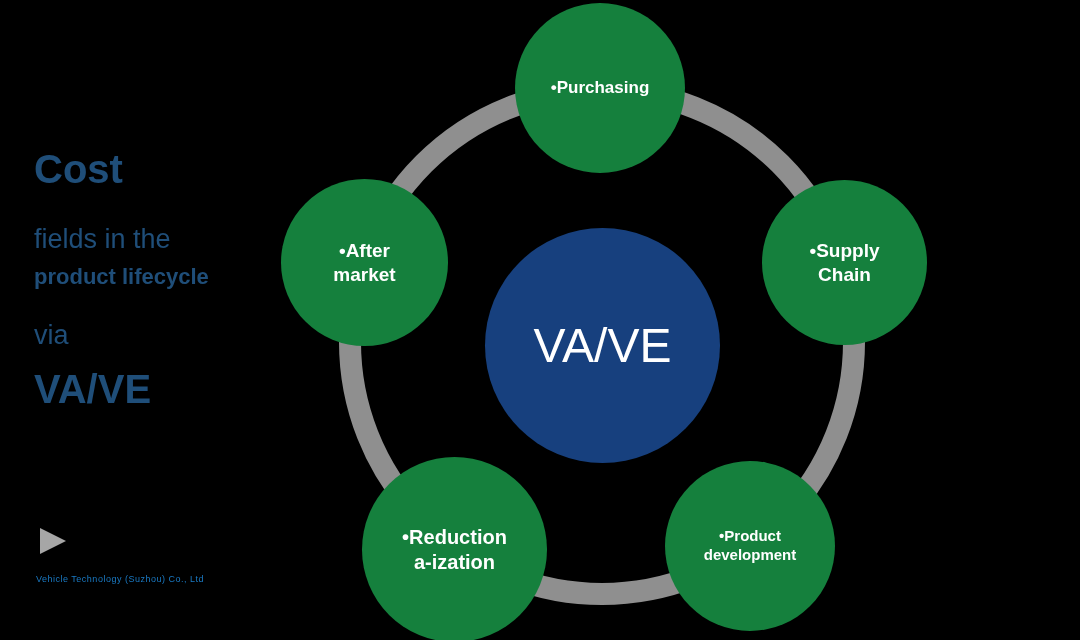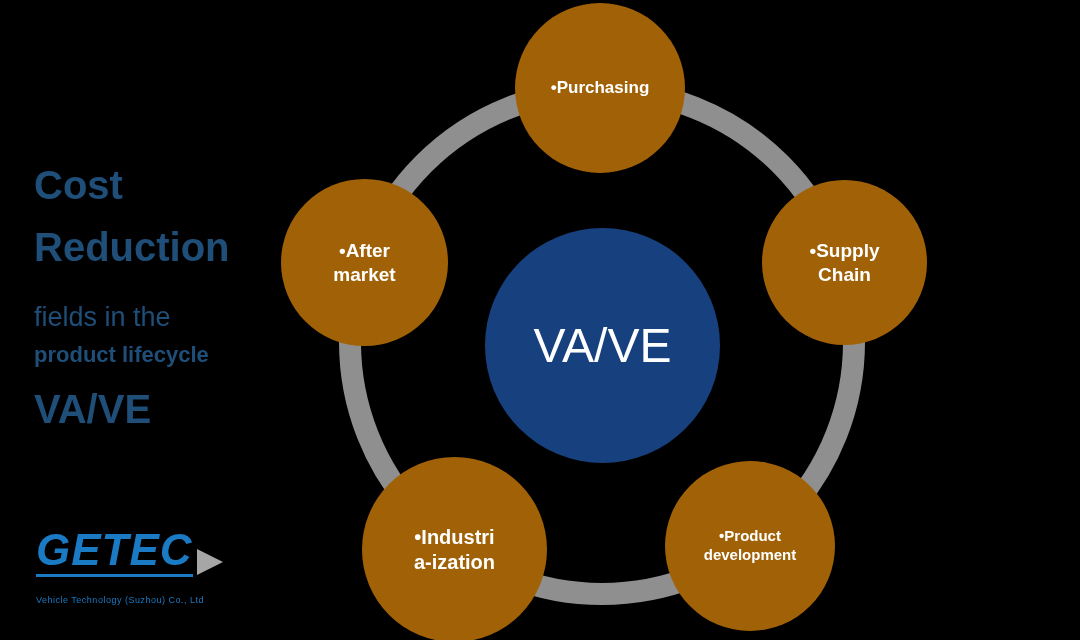--- a/index.html
+++ b/index.html
@@ -14,21 +14,21 @@
   .canvas {
     position: relative;
     width: 1080px;
     height: 640px;
   }
 
   
   .left-panel {
     position: absolute;
     left: 34px;
-    top: 154px;
+    top: 138px;
     color: #1f4e79;
   }
   .t-big {
     font-size: 40px;
     font-weight: 700;
     line-height: 62px;
   }
   .t-med {
     font-size: 27px;
     font-weight: 400;
@@ -75,21 +75,21 @@
     color: #ffffff;
     font-size: 48px;
     font-weight: 400;
     z-index: 2;
   }
 
   
   .node {
     position: absolute;
     border-radius: 50%;
-    background: #a16207;
+    background: #15803d;
     color: #ffffff;
     font-weight: 700;
     display: flex;
     flex-direction: column;
     align-items: center;
     justify-content: center;
     text-align: center;
     line-height: 1.25;
     z-index: 1;
   }
@@ -157,23 +157,23 @@
     white-space: nowrap;
   }
 </style>
 </head>
 <body>
 
 <div class="canvas">
 
   <div class="left-panel">
     <div class="t-big">Cost</div>
-    <div class="t-big">Reduction</div>
     <div class="t-med">fields in the</div>
     <div class="t-med-bold">product lifecycle</div>
+    <div class="t-med">via</div>
     <div class="t-vave">VA/VE</div>
   </div>
 
   <div class="ring"></div>
 
   <div class="node node-purchasing">
     <div>•Purchasing</div>
   </div>
 
   <div class="node node-after">
@@ -185,29 +185,28 @@
     <div>•Supply</div>
     <div>Chain</div>
   </div>
 
   <div class="node node-product">
     <div>•Product</div>
     <div>development</div>
   </div>
 
   <div class="node node-industr">
-    <div>•Industri</div>
+    <div>•Reduction</div>
     <div>a-ization</div>
   </div>
 
   <div class="center-circle">
     <span>VA/VE</span>
   </div>
 
   <div class="logo">
     <div class="logo-row">
-      <span class="logo-text">GETEC</span>
       <span class="logo-arrow"></span>
     </div>
     <div class="logo-sub">Vehicle Technology (Suzhou) Co., Ltd</div>
   </div>
 
 </div>
 
 </body></html>

